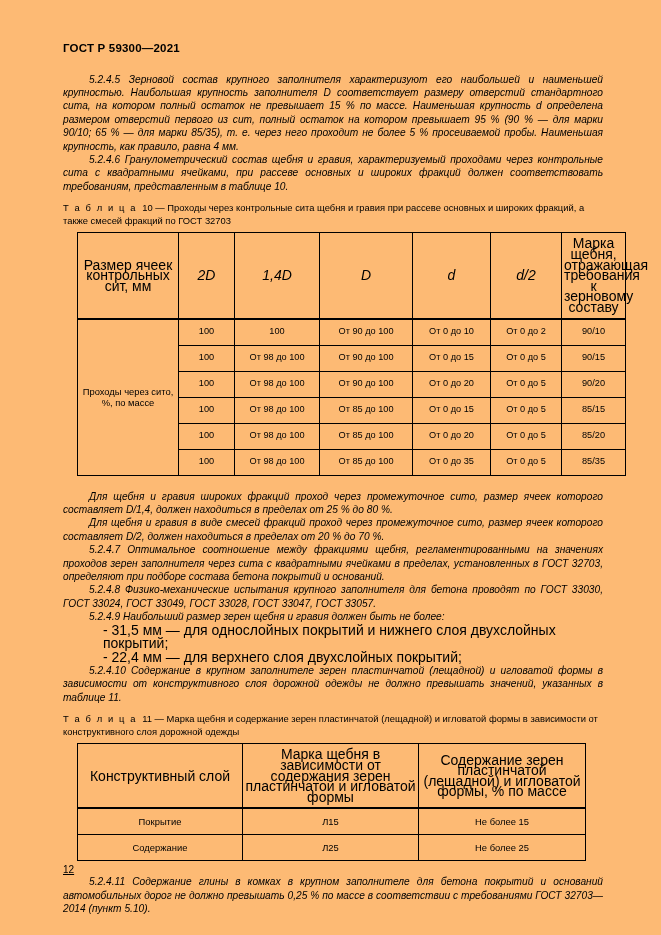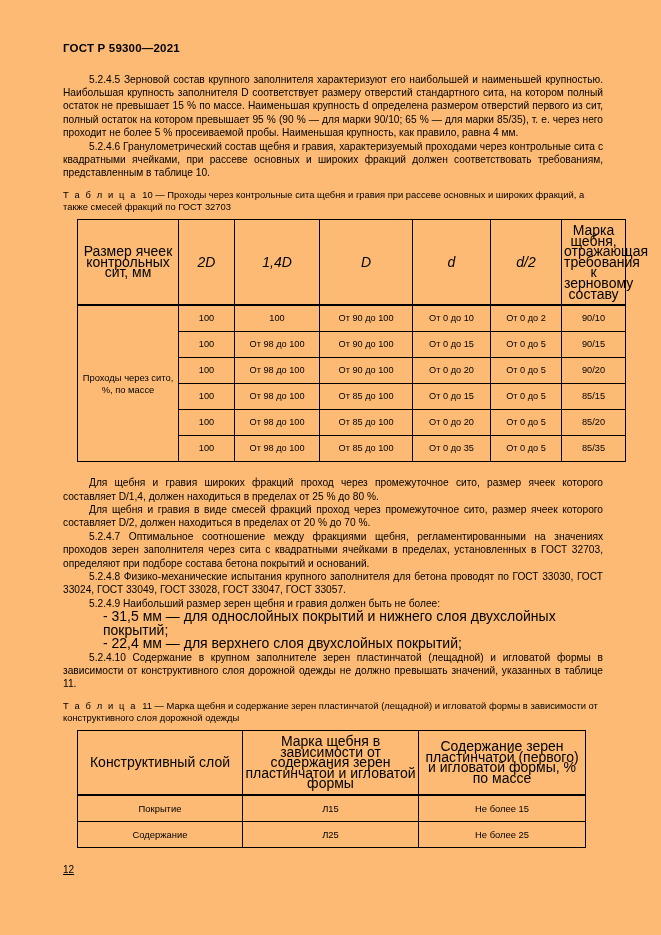--- a/index.html
+++ b/index.html
@@ -38,21 +38,21 @@
   }
 
   
   .para {
     font-size: 10.2px;
     line-height: 13.4px;
     text-align: justify;
     margin: 0;
     hyphens: none;
   }
-  .indent { text-indent: 26px; }
+  .indent { text-indent: 26px; font-style: italic; }
   .dash-item {
     font-size: 14px;
     line-height: 13.4px;
     text-align: left;
     margin: 0;
     padding-left: 40px;
     text-indent: 0;
   }
   em.var {
     font-style: italic;
@@ -268,37 +268,38 @@
     <table class="gost t11">
       <colgroup>
         <col class="d0">
           <col class="d1">
           <col class="d2">
       </colgroup>
       <thead>
         <tr>
           <td>Конструктивный слой</td>
           <td>Марка щебня в зависимости от содержания зерен пластинчатой и игловатой формы</td>
-          <td>Содержание зерен пластинчатой (первого) и игловатой формы, % по массе</td>
+          <td>Содержание зерен пластинчатой (лещадной) и игловатой формы, % по массе</td>
         </tr>
       </thead>
       <tbody>
         <tr>
           <td>Покрытие</td>
           <td>Л15</td>
           <td>Не более 15</td>
         </tr>
         <tr>
           <td>Содержание</td>
           <td>Л25</td>
           <td>Не более 25</td>
         </tr>
       </tbody>
     </table>
 
     <div class="gap-m"></div>
 
+    <p class="para indent">5.2.4.11 Содержание глины в комках в крупном заполнителе для бетона покрытий и оснований автомобильных дорог не должно превышать 0,25 % по массе в соответствии с требованиями ГОСТ 32703—2014 (пункт 5.10).</p>
 
   </div>
 
   <div class="page-number">12</div>
 
 </div>
 
 </body></html>

